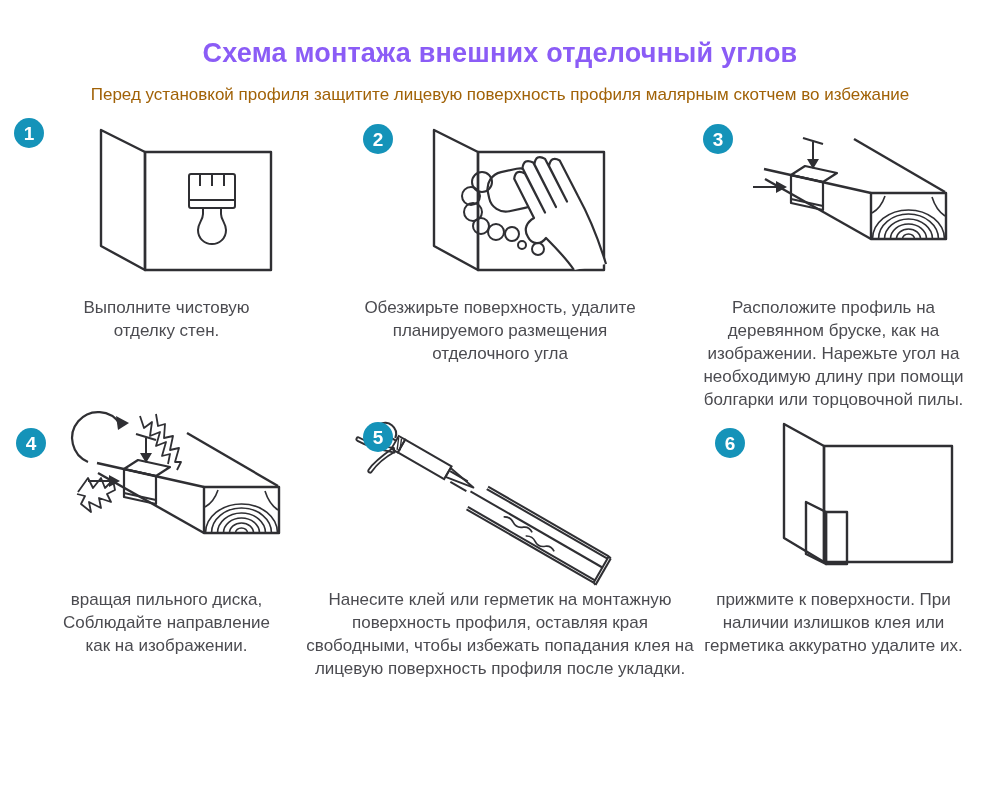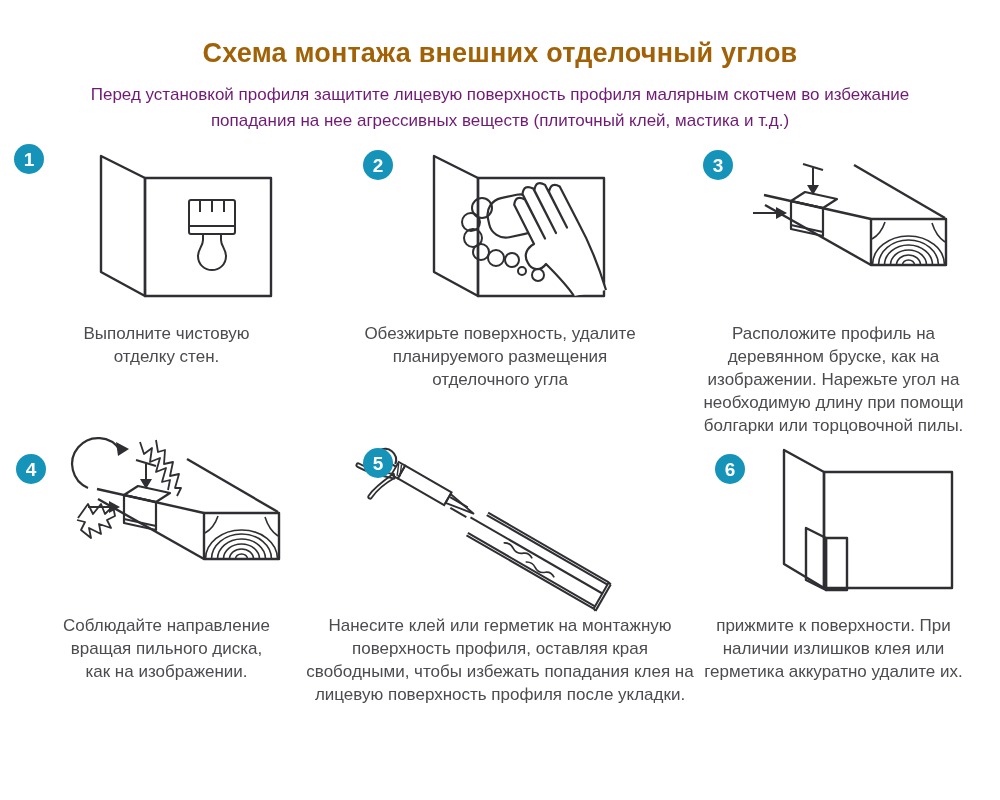--- a/index.html
+++ b/index.html
@@ -4,24 +4,24 @@
 <style>
   html,body{margin:0;padding:0;background:#ffffff;}
   body{
     width:1000px;height:800px;overflow:hidden;
     font-family:"Liberation Sans","DejaVu Sans",sans-serif;
     -webkit-font-smoothing:antialiased;
   }
   .page{width:1000px;height:800px;position:relative;background:#fff;}
   .header{padding-top:38px;text-align:center;}
   .title{
-    font-size:27px;font-weight:bold;color:#a16207;letter-spacing:.2px;
+    font-size:27px;font-weight:bold;color:#8b5cf6;letter-spacing:.2px;
   }
   .subtitle{
-    margin-top:13px;font-size:17px;color:#701a75;line-height:26px;
+    margin-top:13px;font-size:17px;color:#a16207;line-height:26px;
   }
   .subtitle div{white-space:nowrap;}
   .grid{
     margin-top:8px;
     display:grid;
     grid-template-columns:333px 334px 333px;
     grid-template-rows:292px auto;
   }
   .cell{position:relative;}
   .num{
@@ -43,21 +43,20 @@
 </style>
 </head>
 <body>
 
 <div class="page">
 
   <div class="header">
     <div class="title">Схема монтажа внешних отделочный углов</div>
     <div class="subtitle">
       <div>Перед установкой профиля защитите лицевую поверхность профиля малярным скотчем во избежание</div>
-      <div>попадания на нее агрессивных веществ (плиточный клей, мастика и т.д.)</div>
     </div>
   </div>
 
   <div class="grid">
 
     <div class="cell">
       <div class="num" style="left:14px;top:2px">1</div>
       <div class="art">
         <svg width="260" height="170" viewBox="0 0 260 170">
           <g class="ln" stroke-width="2.4" stroke-linejoin="round">
@@ -196,22 +195,22 @@
             <polygon points="88,71 77,65 77,77" fill="#2f2f33"></polygon>
           </g>
           <g>
             <line x1="104" y1="24" x2="124" y2="30" class="ln" stroke-width="2"></line>
             <line x1="114" y1="28" x2="114" y2="45" class="ln" stroke-width="2"></line>
             <polygon points="114,53 108,43 120,43" fill="#2f2f33"></polygon>
           </g>
         </svg>
       </div>
       <div class="caption">
+        <div>вращая пильного диска,</div>
         <div>Соблюдайте направление</div>
-        <div>вращая пильного диска,</div>
         <div>как на изображении.</div>
       </div>
     </div>
 
     <div class="cell">
       <div class="num" style="left:30px;top:14px">5</div>
       <div class="art">
         <svg width="312" height="180" viewBox="0 0 330 195">
           <g transform="translate(140,76) rotate(30)">
             <g class="ln" stroke-width="2.2" stroke-linejoin="round">

